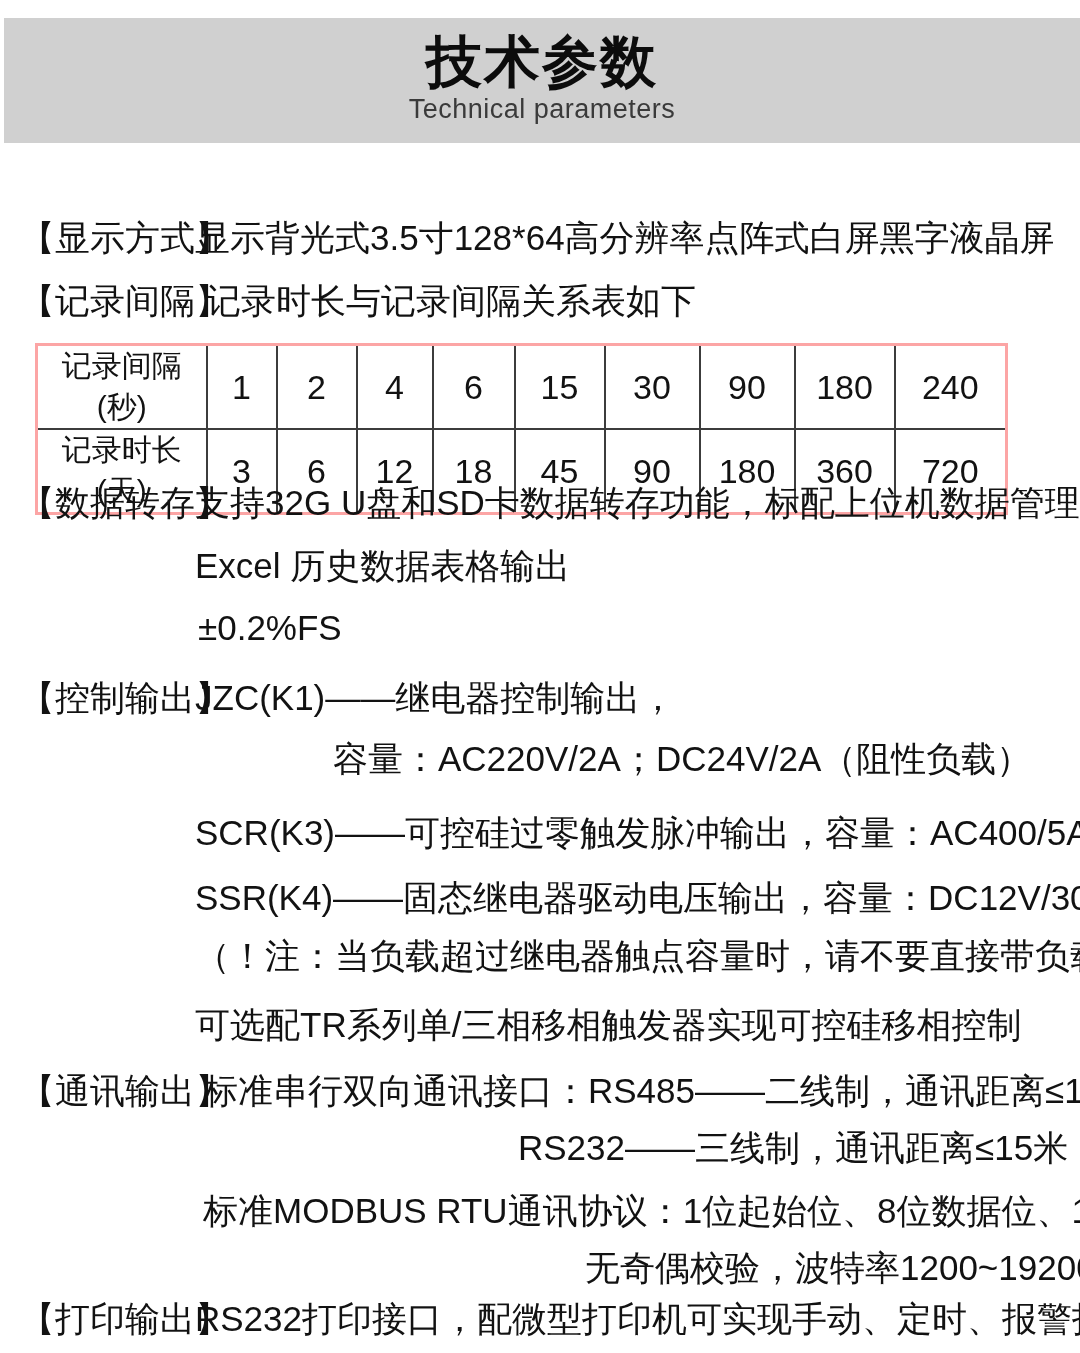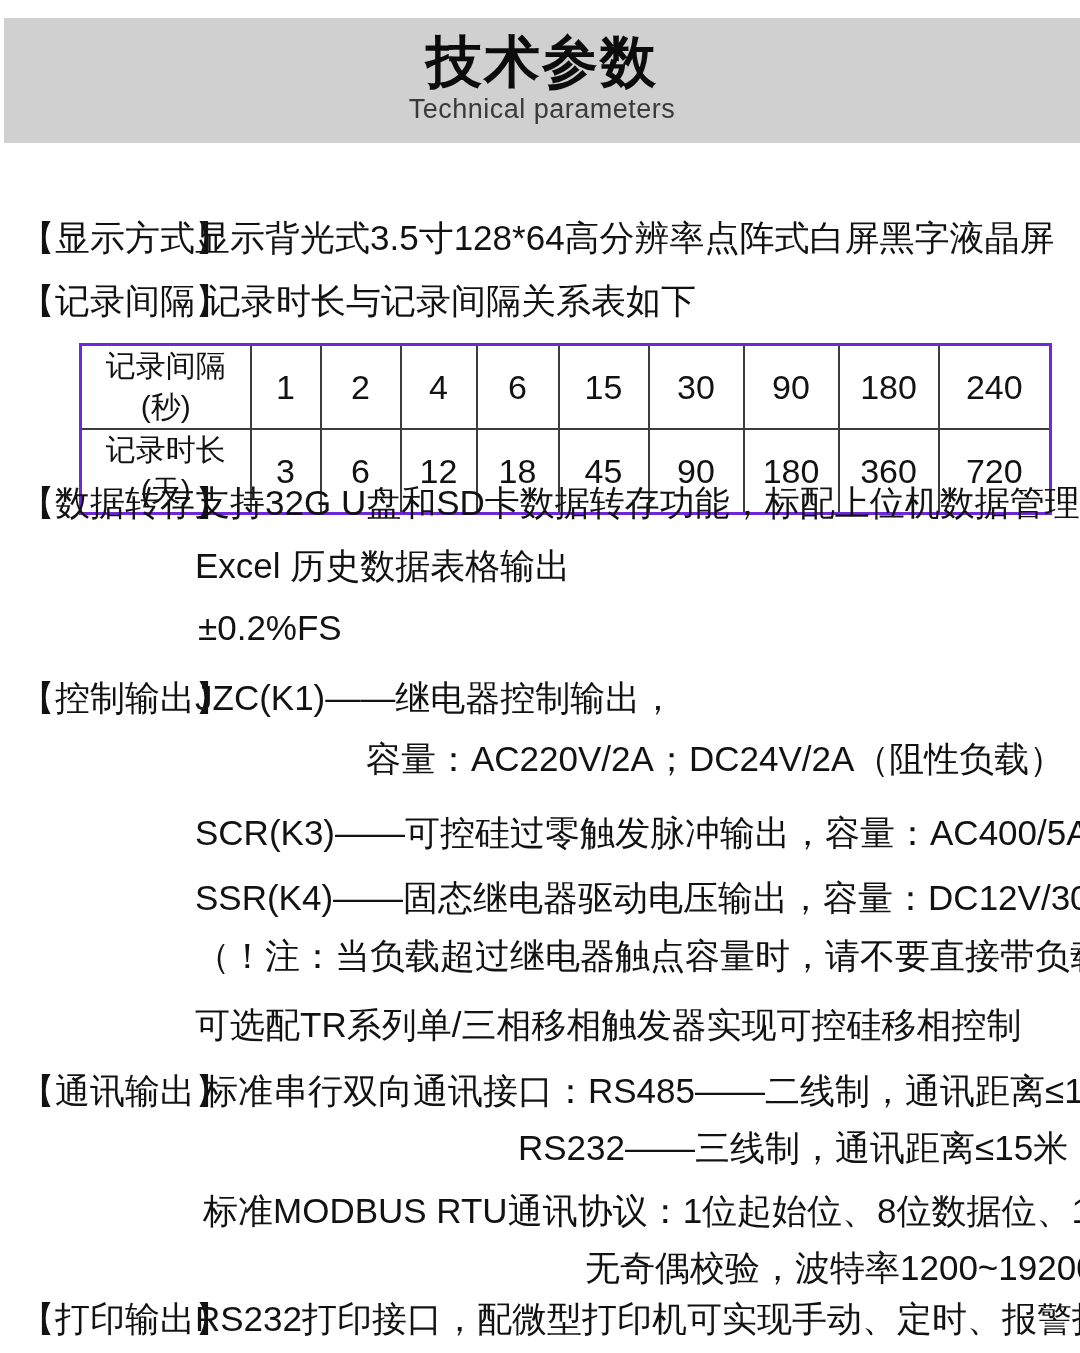--- a/index.html
+++ b/index.html
@@ -33,22 +33,21 @@
     position:absolute;
     font-size:35px; line-height:40px; font-weight:500;
     white-space:nowrap; color:#121212;
   }
   .lbl { left:20px; }
 
   
   .spec-table {
     position:absolute; top:343px; left:35px; width:970px;
     border-collapse:collapse; table-layout:fixed;
-    border:3px solid #6d28d9;
-    margin-left:44px;
+    border:3px solid #fca5a5;
   }
   .spec-table td {
     border:2px solid #3c3c3c;
     height:54px; padding:0;
     text-align:center; vertical-align:middle;
     font-size:34px; font-weight:500; color:#121212;
   }
   .spec-table td.rowhead { font-size:30px; }
 </style>
 </head>
@@ -109,21 +108,21 @@
     </table>
 
   <div class="line lbl" style="top:483px">【数据转存】</div>
   <div class="line" style="top:483px; left:195px">支持32G U盘和SD卡数据转存功能，标配上位机数据管理软件，</div>
   <div class="line" style="top:546px; left:195px">Excel 历史数据表格输出</div>
 
   <div class="line" style="top:608px; left:198px">±0.2%FS</div>
 
   <div class="line lbl" style="top:678px">【控制输出】</div>
   <div class="line" style="top:678px; left:195px">JZC(K1)——继电器控制输出，</div>
-  <div class="line" style="top:739px; left:366px">容量：AC220V/2A；DC24V/2A（阻性负载）</div>
+  <div class="line" style="top:739px; left:333px">容量：AC220V/2A；DC24V/2A（阻性负载）</div>
   <div class="line" style="top:813px; left:195px">SCR(K3)——可控硅过零触发脉冲输出，容量：AC400/5A</div>
   <div class="line" style="top:878px; left:195px">SSR(K4)——固态继电器驱动电压输出，容量：DC12V/30mA</div>
   <div class="line" style="top:936px; left:195px">（！注：当负载超过继电器触点容量时，请不要直接带负载）</div>
   <div class="line" style="top:1005px; left:195px">可选配TR系列单/三相移相触发器实现可控硅移相控制</div>
 
   <div class="line lbl" style="top:1071px">【通讯输出】</div>
   <div class="line" style="top:1071px; left:203px">标准串行双向通讯接口：RS485——二线制，通讯距离≤1000米</div>
   <div class="line" style="top:1128px; left:518px">RS232——三线制，通讯距离≤15米</div>
   <div class="line" style="top:1191px; left:203px">标准MODBUS RTU通讯协议：1位起始位、8位数据位、1位停止位、</div>
   <div class="line" style="top:1248px; left:585px">无奇偶校验，波特率1200~19200bps</div>

